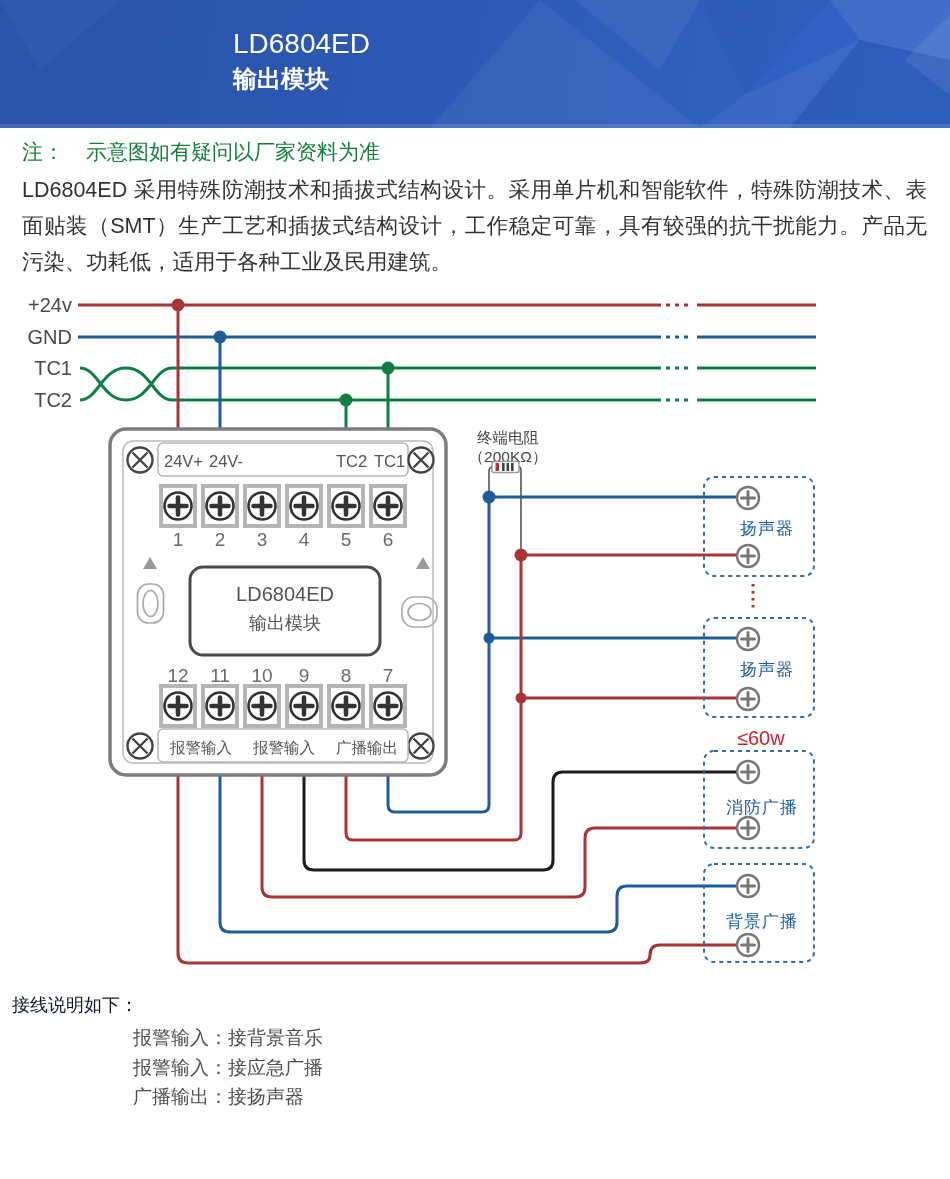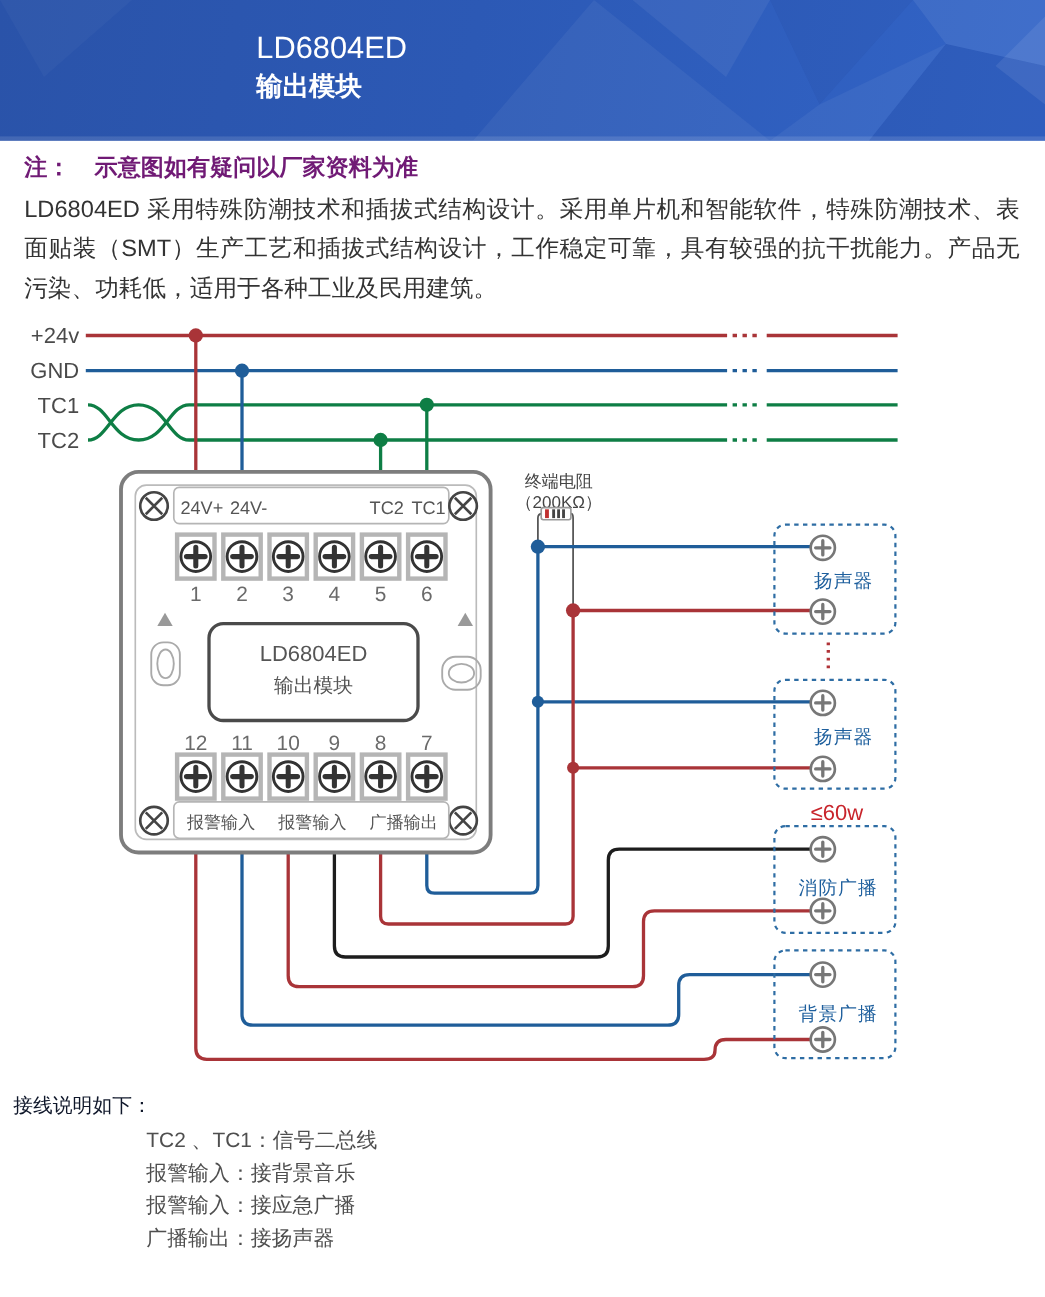--- a/index.html
+++ b/index.html
@@ -8,21 +8,21 @@
   
   .header{position:absolute;left:0;top:0;width:950px;height:128px;
           background:linear-gradient(100deg,#2a53a9 0%,#2c59b5 45%,#3264c7 100%);}
   .header svg{position:absolute;left:0;top:0;}
   .header .title{position:absolute;left:28px;top:14px;font-size:58px;font-weight:700;
                  color:#fff;letter-spacing:3px;}
   .header .sub{position:absolute;left:233px;top:28px;color:#fff;line-height:1.15;}
   .header .sub .model{font-size:28px;}
   .header .sub .mtype{font-size:24px;margin-top:5px;font-weight:700;}
   
-  .note{position:absolute;left:22px;top:138px;font-size:21px;color:#701a75;font-weight:700;}
+  .note{position:absolute;left:22px;top:138px;font-size:21px;color:#15803d;font-weight:400;}
   .note .gap{display:inline-block;width:22px;}
   .desc{position:absolute;left:22px;top:172px;width:905px;font-size:21.5px;line-height:36px;
         color:#333;text-align:justify;}
   
   .diagram{position:absolute;left:0;top:280px;}
   
   .wiring-notes{position:absolute;left:0;top:990px;width:950px;}
   .wn-title{position:absolute;left:12px;top:3px;font-size:18px;color:#0f172a;}
   .wn-items{position:absolute;left:133px;top:33px;font-size:19px;color:#4f4f4f;}
   .wn-items div{height:29.5px;line-height:29.5px;}
@@ -323,20 +323,19 @@
           <circle cx="748" cy="945" r="11" fill="#fff" stroke="#777" stroke-width="2.4"></circle>
           <path d="M741.5,945 H754.5 M748,938.5 V951.5" stroke="#777" stroke-width="3" stroke-linecap="round"></path>
         </g>
       </g>
     </g>
   </svg>
 
   <div class="wiring-notes">
     <div class="wn-title">接线说明如下：</div>
     <div class="wn-items">
-      <div>TC2 、TC1：信号二总线</div>
       <div>报警输入：接背景音乐</div>
       <div>报警输入：接应急广播</div>
       <div>广播输出：接扬声器</div>
     </div>
   </div>
 
 </div>
 
 </body></html>

